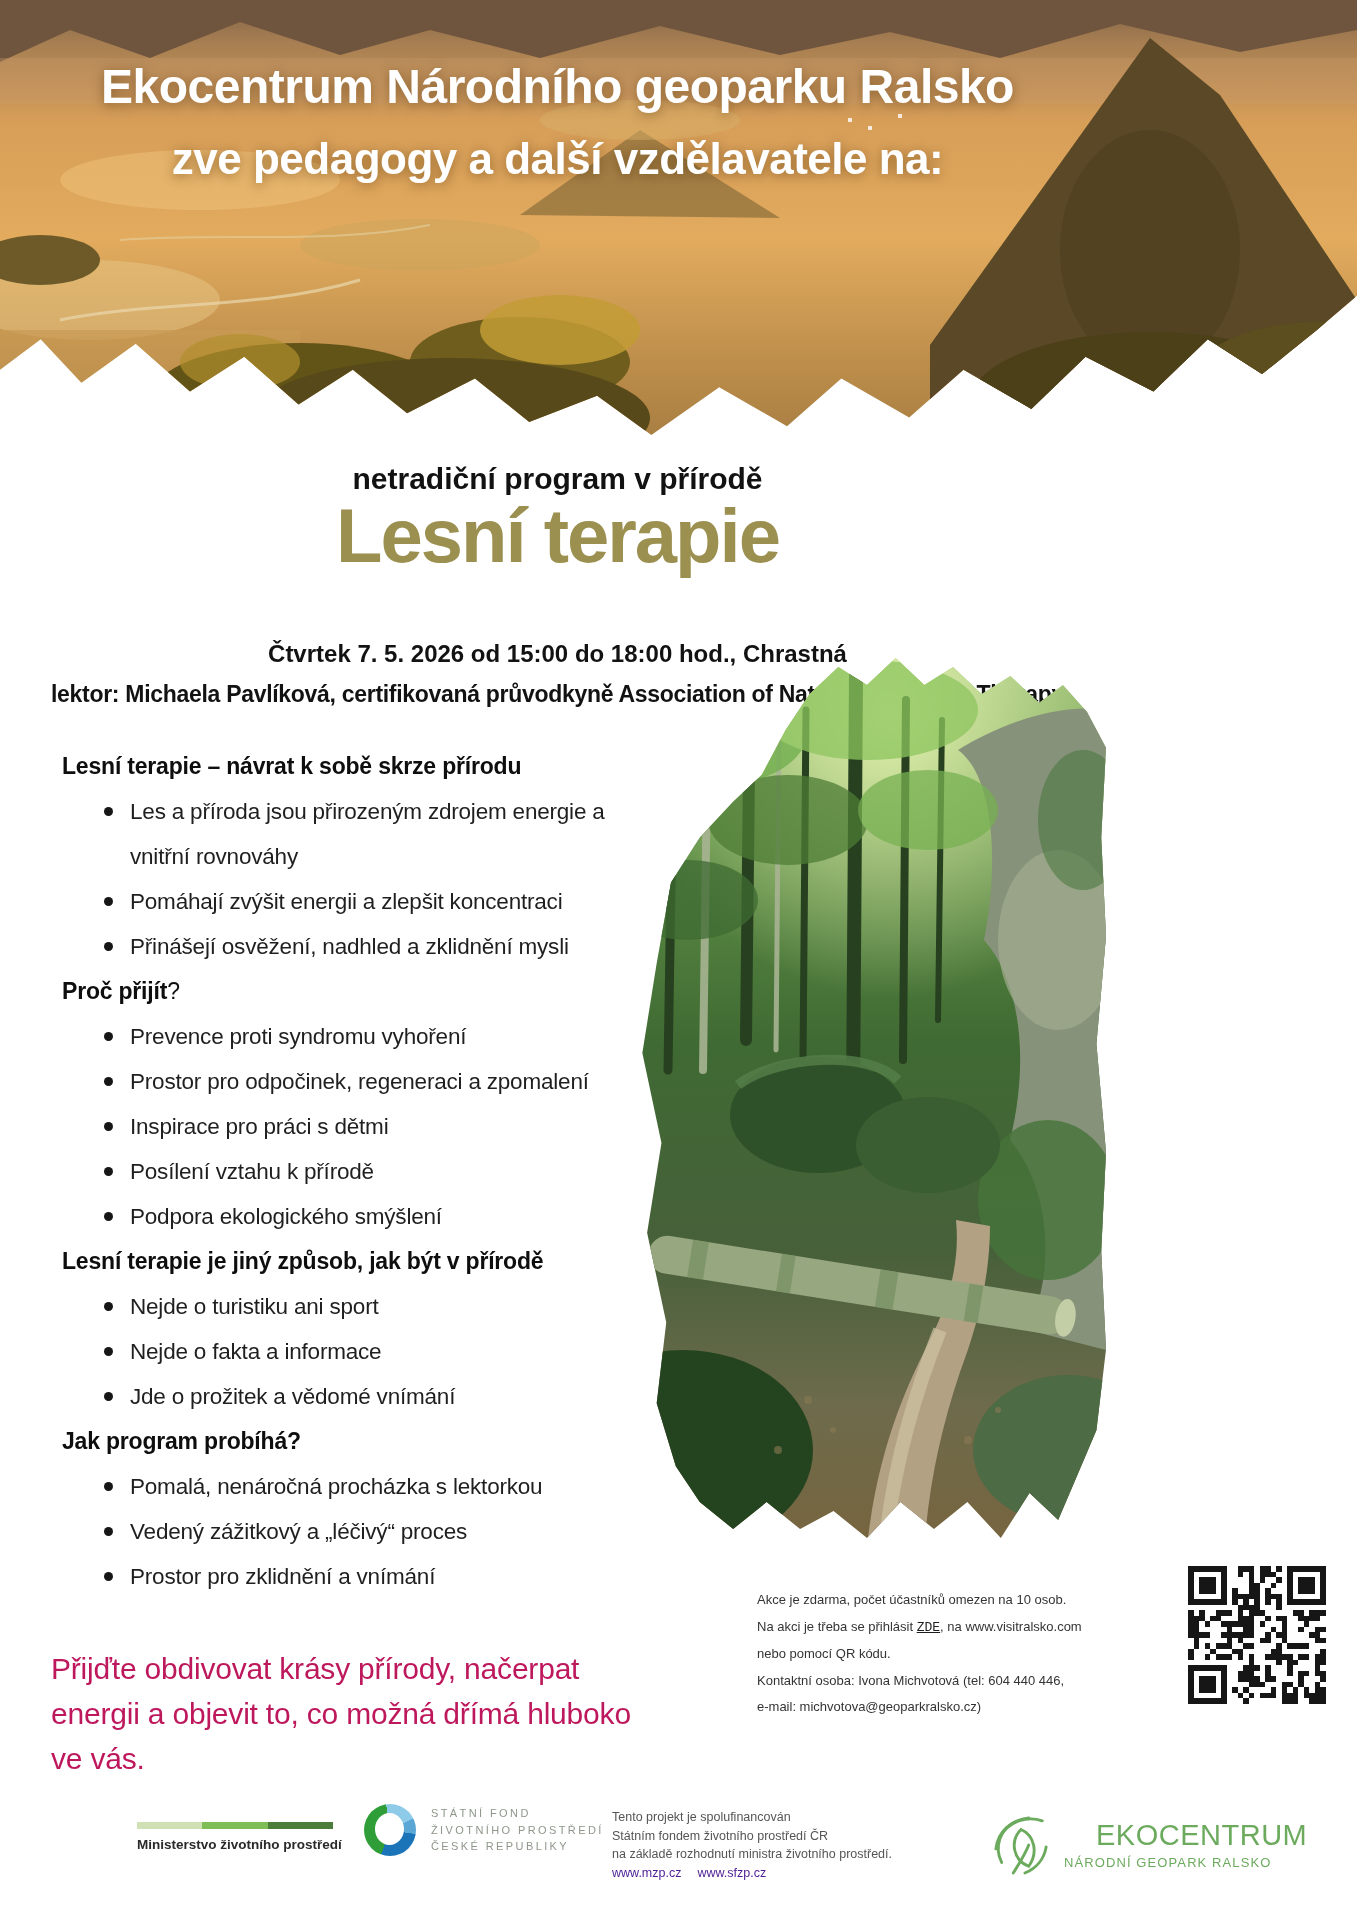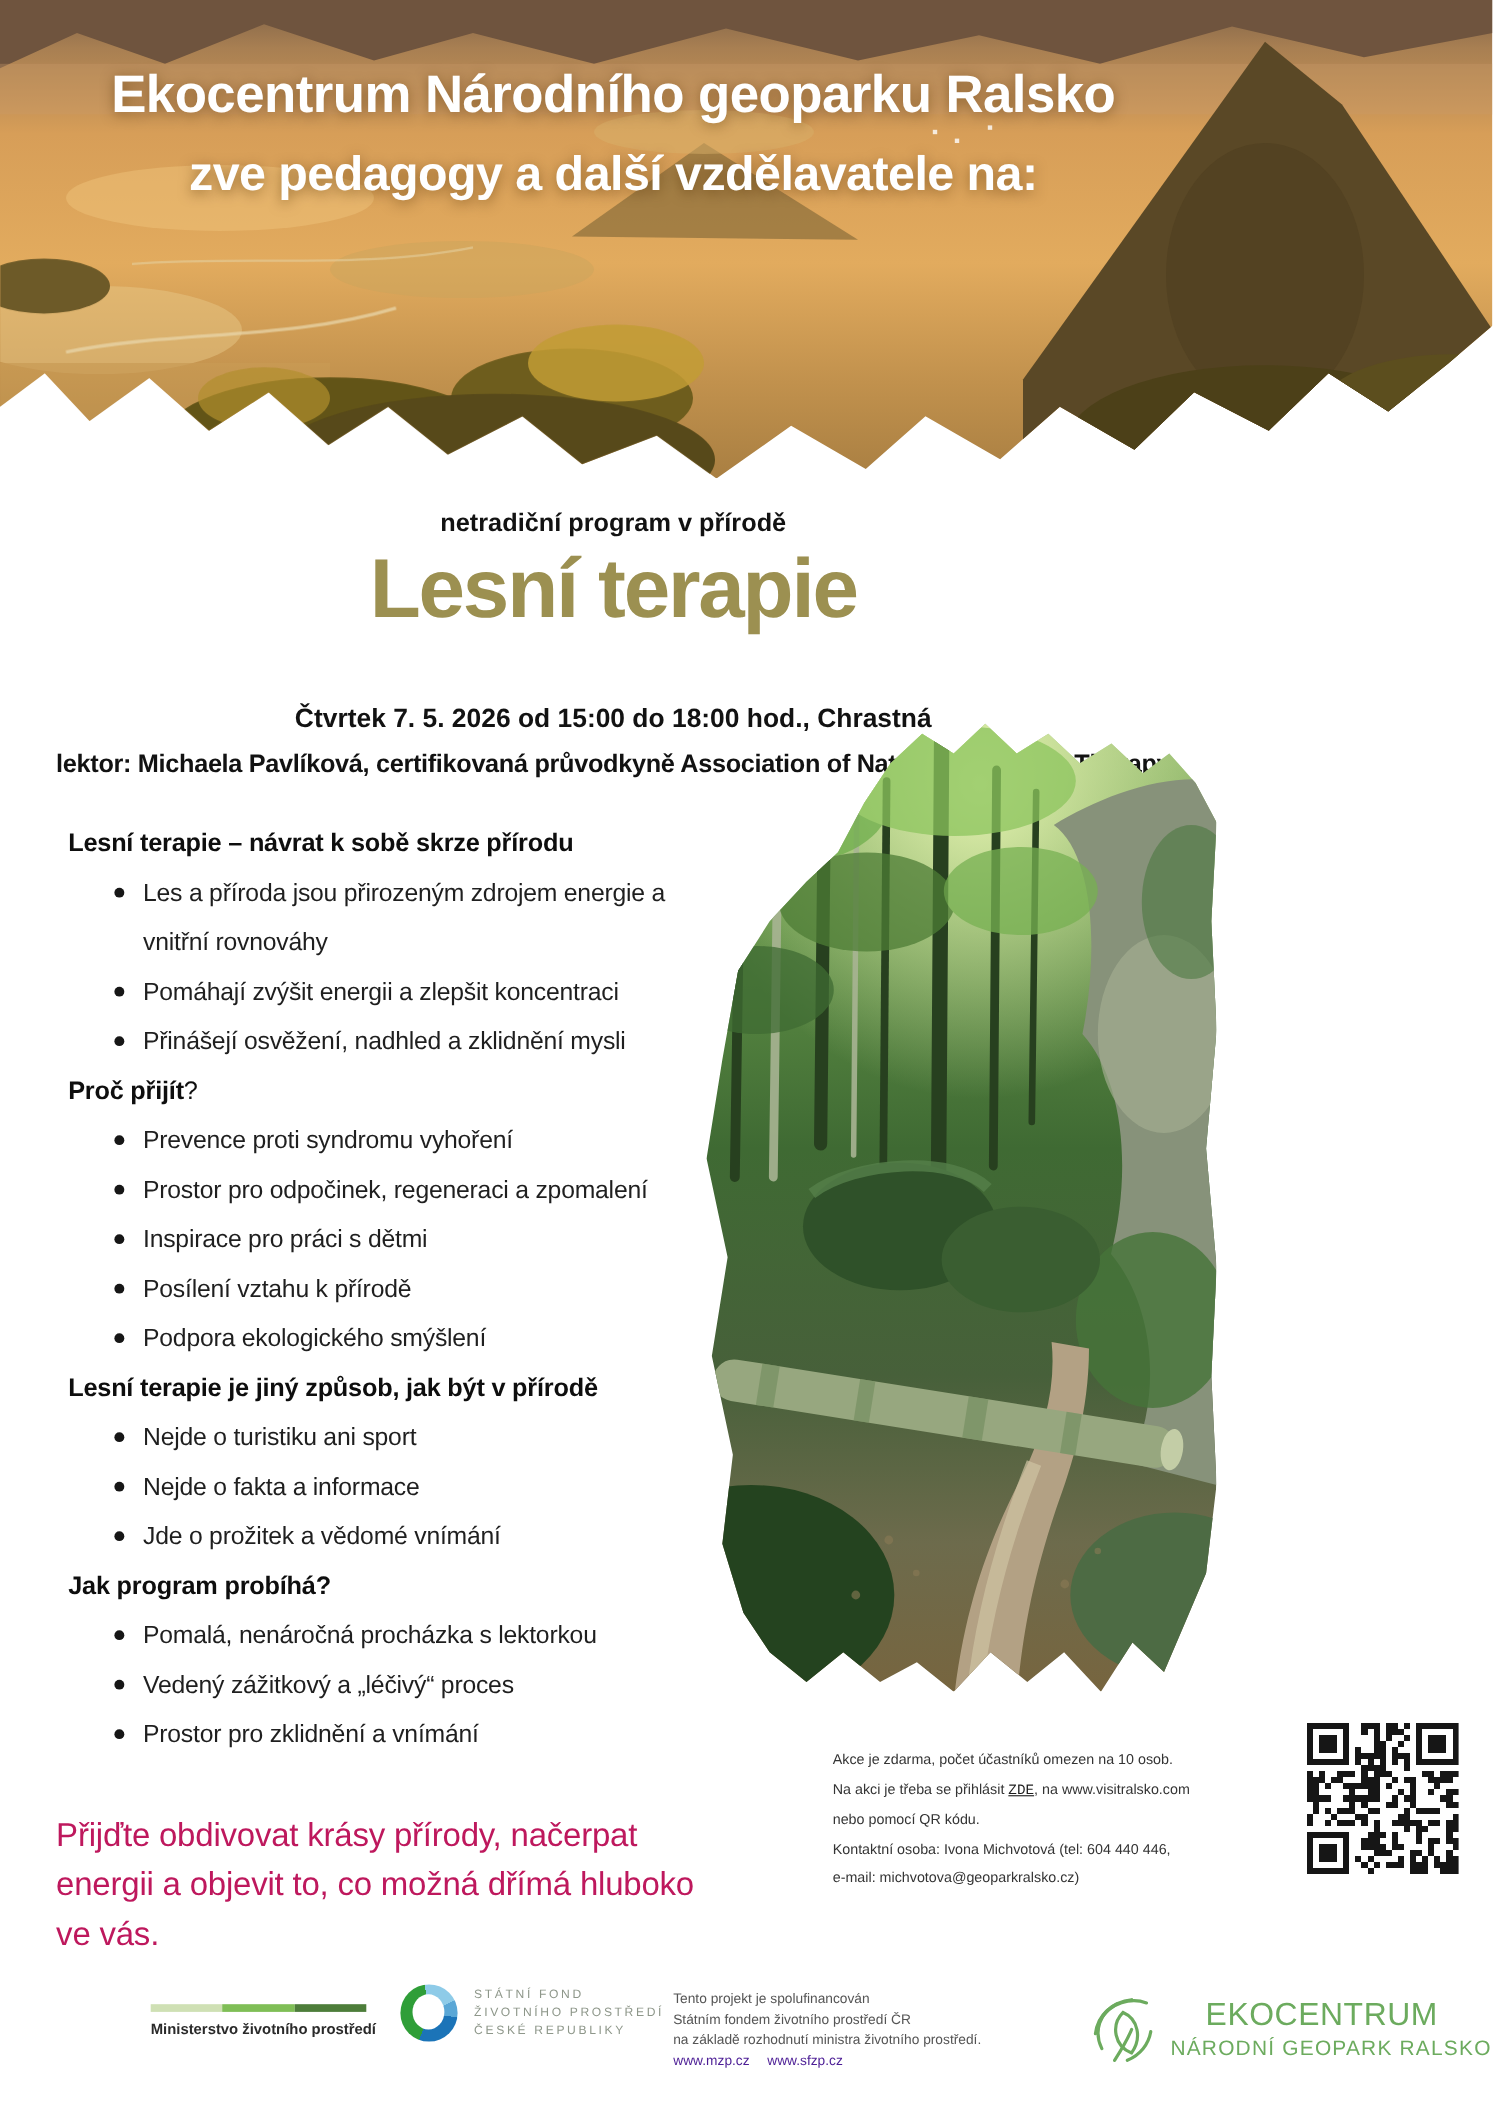--- a/index.html
+++ b/index.html
@@ -15,21 +15,21 @@
       30% 95%,26% 85%,22% 93%,18% 82%,14% 90%,10% 79%,6% 88%,3% 78%,0% 85%);
   }
   .hero>svg{position:absolute;inset:0;width:100%;height:100%;}
   .hero-text{position:absolute;left:0;top:0;width:1115px;text-align:center;color:#fff;}
   .hero-line1{margin-top:59px;font-size:48px;font-weight:bold;letter-spacing:-.5px;
     text-shadow:0 2px 12px rgba(80,45,0,.5);}
   .hero-line2{margin-top:20px;font-size:44px;font-weight:bold;letter-spacing:-.5px;
     text-shadow:0 2px 12px rgba(80,45,0,.5);}
   
   .cline{position:absolute;left:0;width:1115px;text-align:center;}
-  .kicker{top:462px;font-size:23px;font-weight:bold;color:#121212;}
+  .kicker{top:462px;font-size:30px;font-weight:bold;color:#121212;}
   .title{top:492px;font-size:76px;font-weight:bold;letter-spacing:-2px;}
   .dateline{top:640px;font-size:24px;font-weight:bold;color:#121212;}
   .lectline{top:681px;font-size:23px;font-weight:bold;color:#121212;letter-spacing:-.3px;}
   
   .content{position:absolute;left:62px;top:744px;width:572px;font-size:22.5px;
     line-height:45px;color:#1f1f1f;letter-spacing:-.2px;}
   .content h3{margin:0;font-size:23px;font-weight:bold;color:#0e0e0e;line-height:45px;}
   .content h3 .soft{font-weight:normal;}
   .content ul{list-style:none;margin:0;padding:0 0 0 42px;}
   .content li{display:flex;gap:17px;align-items:flex-start;}
@@ -60,21 +60,21 @@
   .sfzp-ring{width:52px;height:52px;border-radius:50%;position:relative;
     background:conic-gradient(from 200deg,#2f9e38 0 42%,#8ecbe8 42% 62%,#5aa7d6 62% 72%,#1b74b8 72% 100%);}
   .sfzp-ring::after{content:"";position:absolute;left:11px;top:9px;width:29px;height:32px;border-radius:50%;background:#fff;}
   .sfzp-text{font-size:11px;letter-spacing:2.4px;color:#8e978a;line-height:16.5px;}
   .project{position:absolute;left:612px;top:1808px;font-size:12.5px;line-height:18.5px;color:#555;}
   .project .links{font-weight:normal;color:#4c1d95;}
   .project .links span{margin-right:16px;}
   .eko{position:absolute;left:992px;top:1812px;display:flex;gap:14px;align-items:center;}
   .eko-icon svg{width:58px;height:66px;display:block;}
   .eko-name{font-size:29px;letter-spacing:.5px;line-height:30px;margin-left:32px;}
-  .eko-sub{font-size:19px;letter-spacing:1.1px;margin-top:5px;}
+  .eko-sub{font-size:13px;letter-spacing:1.1px;margin-top:5px;}
 </style>
 </head>
 <body>
 
 <div class="poster">
 
   <div class="hero">
     <svg viewBox="0 0 1357 435" preserveAspectRatio="none">
       <defs>
         <linearGradient id="g-land" x1="0" y1="0" x2="0" y2="1">

